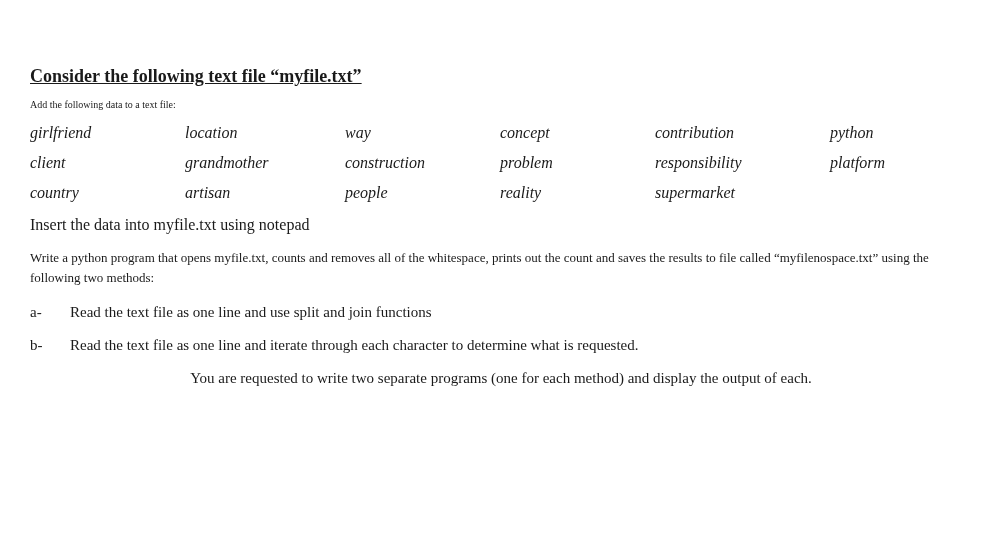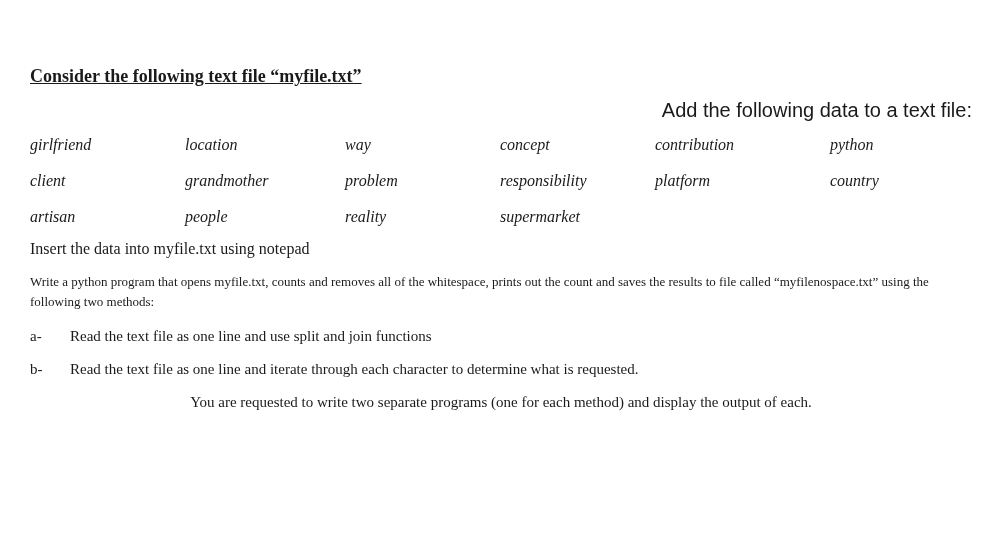--- a/index.html
+++ b/index.html
@@ -26,30 +26,29 @@
     .main-title {
       font-size: 18px;
       font-weight: bold;
       text-decoration: underline;
       margin-bottom: 12px;
       font-family: Georgia, serif;
       margin-top: 36px;
     }
 
     .subtitle {
-      font-size: 20px;
+      font-size: 10px;
       margin-bottom: 14px;
-      font-family: Liberation Sans, sans-serif;
-      text-align: right;
+      font-family: Liberation Serif, serif;
     }
 
     .word-grid {
       display: grid;
       grid-template-columns: 155px 160px 155px 155px 175px 150px;
-      row-gap: 18px;
+      row-gap: 12px;
       margin-bottom: 14px;
       font-style: italic;
       font-family: Georgia, serif;
       font-size: 16px;
     }
 
     .word-cell {
       font-style: italic;
     }
 
@@ -102,20 +101,21 @@
 
     <div class="word-cell">girlfriend</div>
     <div class="word-cell">location</div>
     <div class="word-cell">way</div>
     <div class="word-cell">concept</div>
     <div class="word-cell">contribution</div>
     <div class="word-cell">python</div>
 
     <div class="word-cell">client</div>
     <div class="word-cell">grandmother</div>
+    <div class="word-cell">construction</div>
     <div class="word-cell">problem</div>
     <div class="word-cell">responsibility</div>
 
     <div class="word-cell">platform</div>
     <div class="word-cell">country</div>
     <div class="word-cell">artisan</div>
     <div class="word-cell">people</div>
     <div class="word-cell">reality</div>
     <div class="word-cell">supermarket</div>
   </div>

